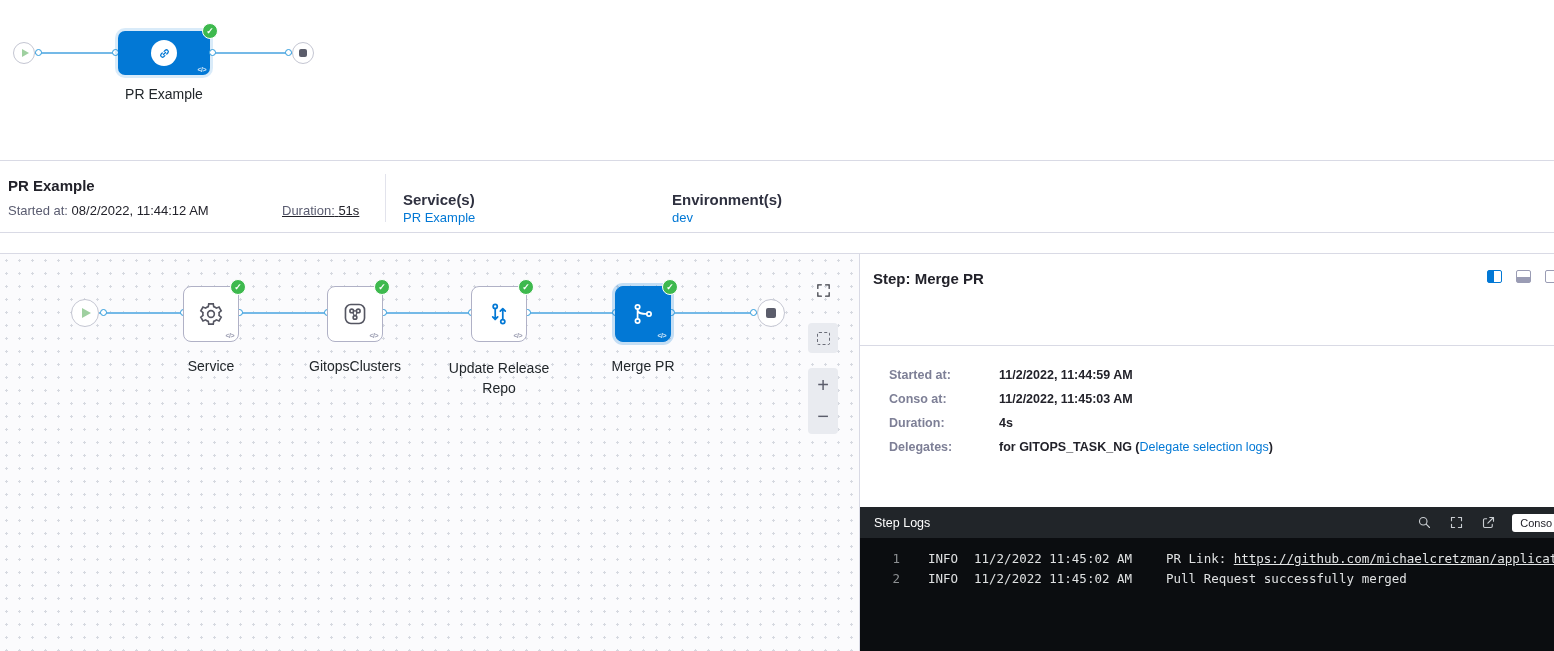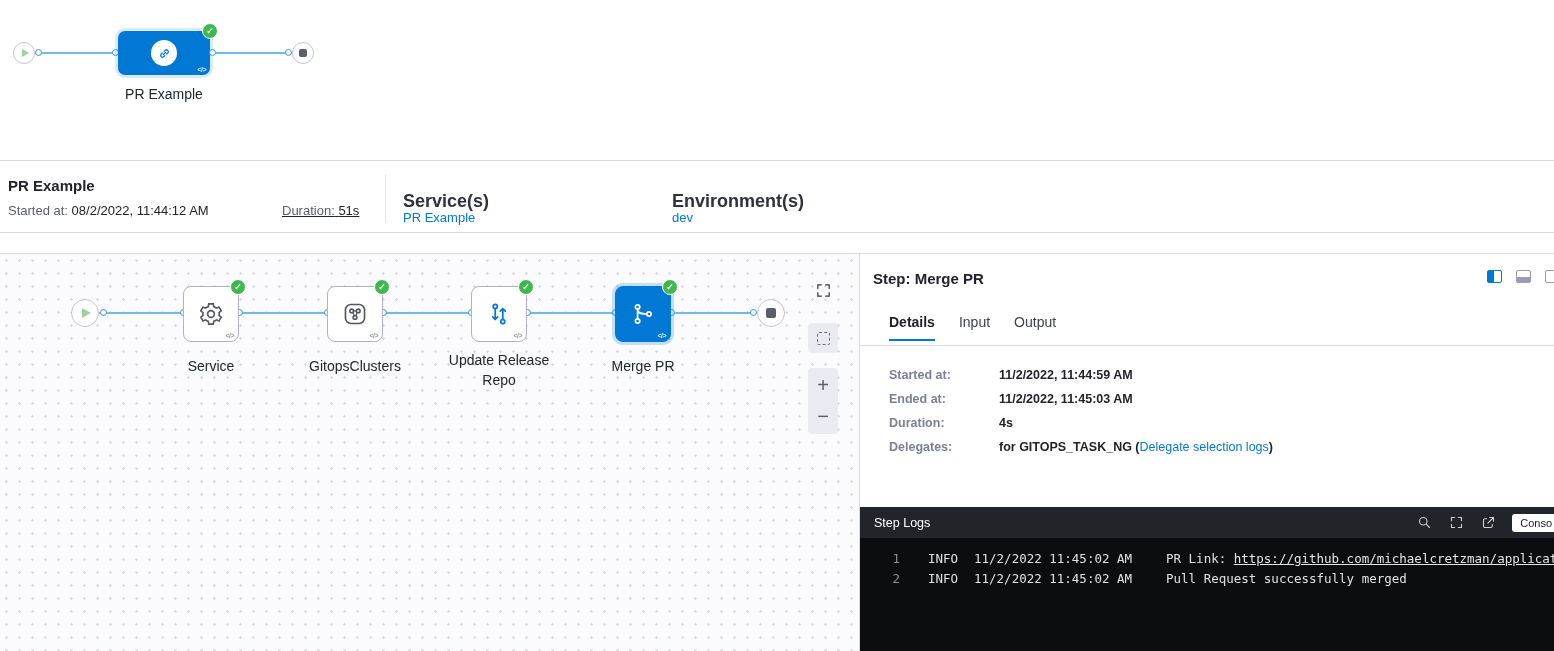--- a/index.html
+++ b/index.html
@@ -24,21 +24,21 @@
   .stage-node .code-glyph, .gnode.selected .code-glyph { color:#cfe6f8; }
   .node-label { position:absolute; text-align:center; font-size:14px; color:#22272b; line-height:20px; }
 
   
   .exec-header { position:absolute; left:0; top:162px; width:1554px; height:71px; background:#fff; border-bottom:1px solid #d9dae5; }
   .exec-title { position:absolute; left:8px; top:15px; font-size:15px; font-weight:bold; }
   .meta { position:absolute; top:41px; font-size:13px; }
   .meta .mlabel { color:#5a5c70; }
   .meta .mvalue { color:#22222a; }
   .vdiv { position:absolute; left:385px; top:12px; width:1px; height:48px; background:#e2e3ec; }
-  .kv-label { position:absolute; font-size:18px; font-weight:bold; color:#2f3140; }
+  .kv-label { position:absolute; font-size:15px; font-weight:bold; color:#2f3140; }
   .kv-link { position:absolute; font-size:13px; color:#0278d5; cursor:pointer; }
 
   
   .main { position:absolute; left:0; top:253px; width:1554px; height:398px; border-top:1px solid #d9dae5; display:flex; }
   .canvas { width:860px; height:100%; position:relative; border-right:1px solid #d9dae5;
     background-color:#fbfbfd;
     background-image:radial-gradient(#d6d9e0 1px, transparent 1.2px);
     background-size:13px 13px; }
   .gnode { position:absolute; width:56px; height:56px; background:#fff; border:1px solid #b0b1c6; border-radius:8px; display:flex; align-items:center; justify-content:center; cursor:pointer; }
   .gnode.selected { background:#0278d5; border-color:#0278d5; box-shadow:0 0 0 3px rgba(2,120,213,.22); }
@@ -179,21 +179,21 @@
     <div class="gnode" style="left:471px;top:32px;">
       <svg width="26" height="26" viewBox="0 0 24 24" fill="none" stroke="#0278d5" stroke-width="1.6" stroke-linecap="round">
         <circle cx="8.5" cy="5" r="1.9"></circle>
         <path d="M8.5 7.5v9.5M8.5 17l-2.3-2.3M8.5 17l2.3-2.3"></path>
         <circle cx="15.5" cy="19" r="1.9"></circle>
         <path d="M15.5 16.5V7M15.5 7l-2.3 2.3M15.5 7l2.3 2.3"></path>
       </svg>
       <div class="check">✓</div>
       <div class="code-glyph">&lt;/&gt;</div>
     </div>
-    <div class="node-label" style="left:439px;top:96px;width:120px;">Update Release Repo</div>
+    <div class="node-label" style="left:439px;top:104px;width:120px;">Update Release Repo</div>
 
     <div class="gnode selected" style="left:615px;top:32px;">
       <svg width="26" height="26" viewBox="0 0 24 24" fill="none" stroke="#ffffff" stroke-width="1.6" stroke-linecap="round">
         <circle cx="7" cy="5.5" r="2"></circle>
         <circle cx="7" cy="18.5" r="2"></circle>
         <circle cx="17.5" cy="12" r="2"></circle>
         <path d="M7 7.5v9M7 8.5c.5 3.5 4.5 3.5 8.5 3.5"></path>
       </svg>
       <div class="check">✓</div>
       <div class="code-glyph">&lt;/&gt;</div>
@@ -219,34 +219,29 @@
 
   <div class="panel">
     <div class="step-title">Step: Merge PR</div>
 
     <div class="layout-icons">
       <div class="lay-ic active"></div>
       <div class="lay-ic h"></div>
       <div class="lay-ic"></div>
     </div>
 
-    <div class="tabs">
-      <div class="tab active">Details</div>
-      <div class="tab">Input</div>
-      <div class="tab">Output</div>
-    </div>
     <div class="tabs-divider"></div>
 
     <div class="details">
       <div class="drow">
         <span class="dlabel">Started at:</span>
         <span class="dvalue">11/2/2022, 11:44:59 AM</span>
       </div>
       <div class="drow">
-        <span class="dlabel">Ended at:</span>
+        <span class="dlabel">Conso at:</span>
         <span class="dvalue">11/2/2022, 11:45:03 AM</span>
       </div>
       <div class="drow">
         <span class="dlabel">Duration:</span>
         <span class="dvalue">4s</span>
       </div>
       <div class="drow">
         <span class="dlabel">Delegates:</span>
         <span class="dvalue"><span>for GITOPS_TASK_NG (</span><span class="dlink">Delegate selection logs</span><span>)</span></span>
       </div>

